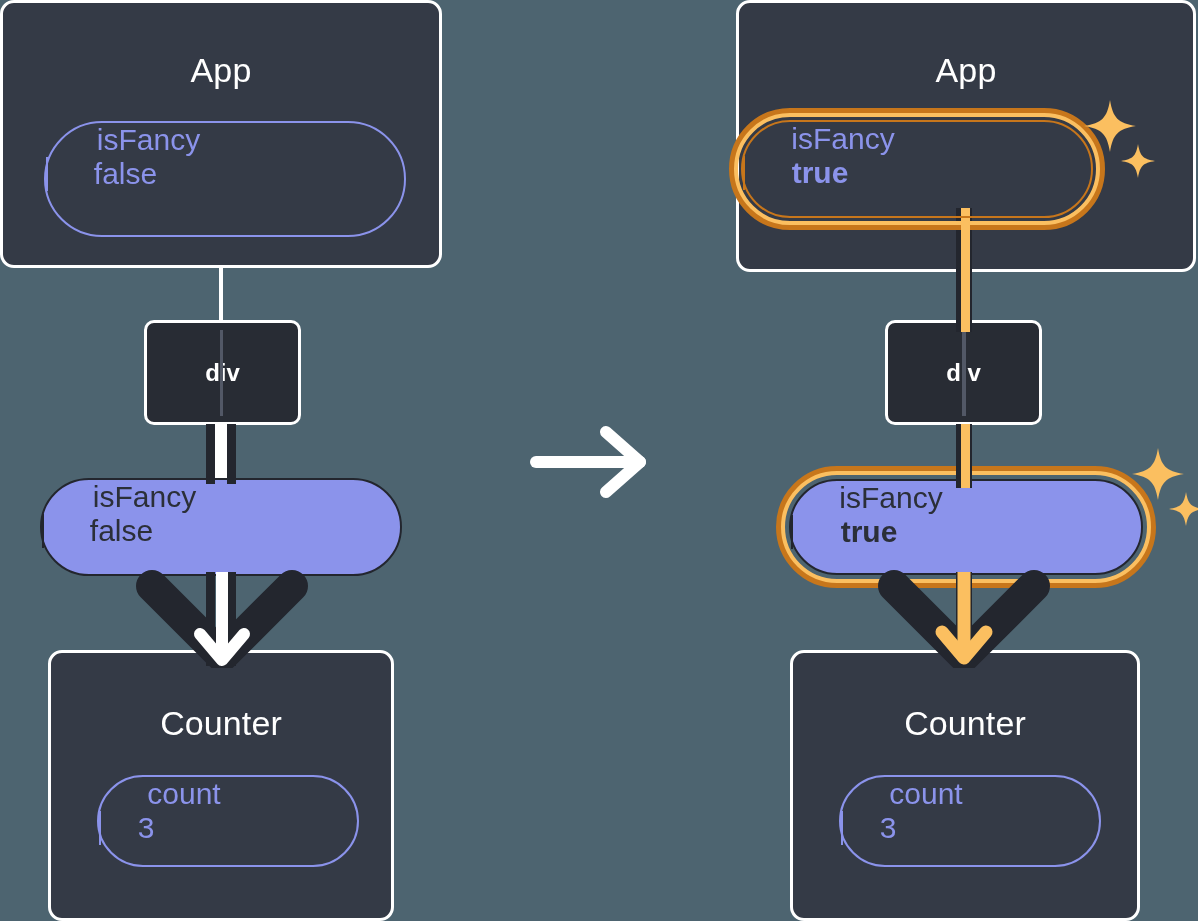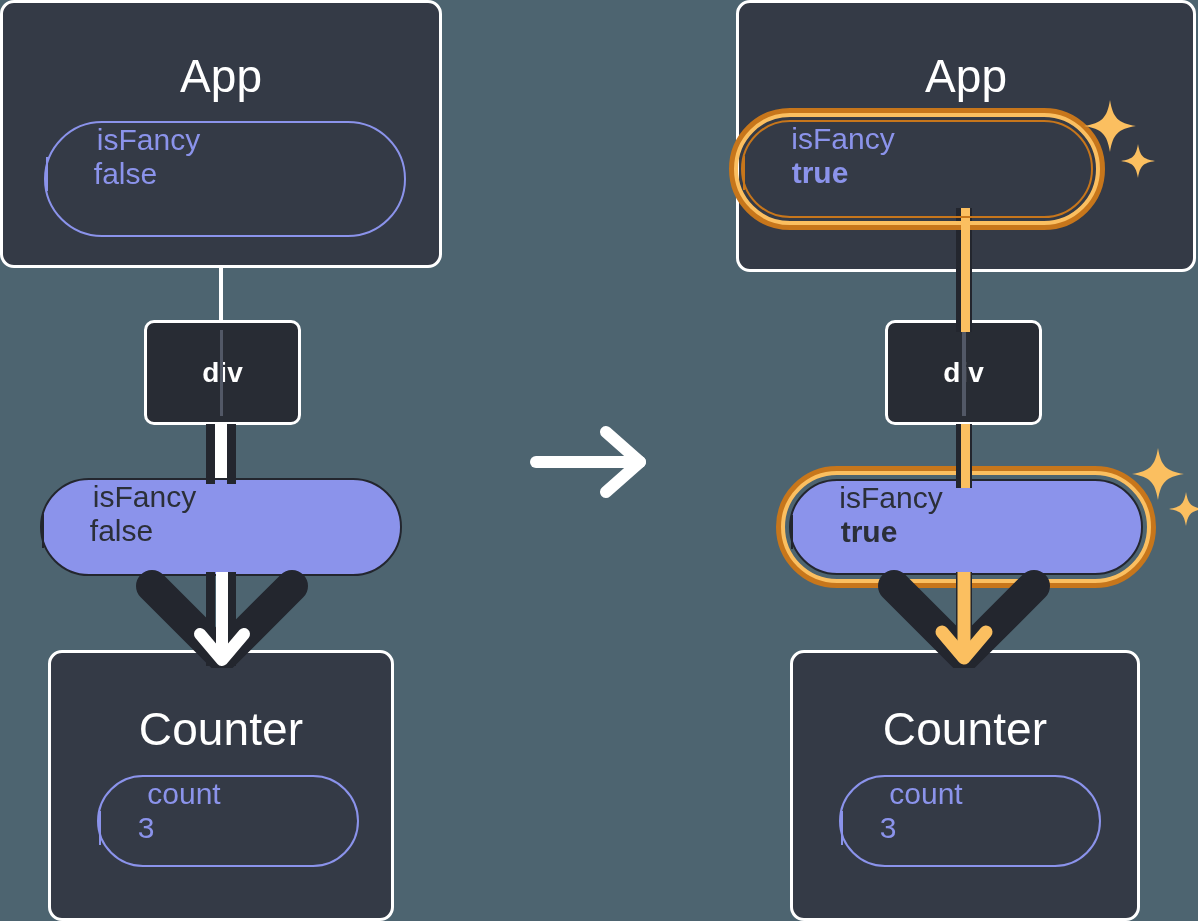--- a/index.html
+++ b/index.html
@@ -22,36 +22,36 @@
   .card{
     position:absolute;
     background:#343a46;
     border:3px solid #ffffff;
     border-radius:14px;
     box-sizing:border-box;
     z-index:6;
   }
   .card-title{
     color:#ffffff;
-    font-size:46px;
+    font-size:34px;
     text-align:center;
     line-height:1;
     font-weight:400;
     letter-spacing:.1px;
   }
 
   
   .divnode{
     position:absolute;
     background:#282c34;
     border:3px solid #ffffff;
     border-radius:10px;
     box-sizing:border-box;
     display:flex;align-items:center;justify-content:center;
-    color:#ffffff;font-size:28px;font-weight:700;
+    color:#ffffff;font-size:24px;font-weight:700;
     z-index:6;
   }
 
   
   .pill{
     position:absolute;
     display:flex;align-items:stretch;
     box-sizing:border-box;
     border-radius:999px;
     z-index:8;

